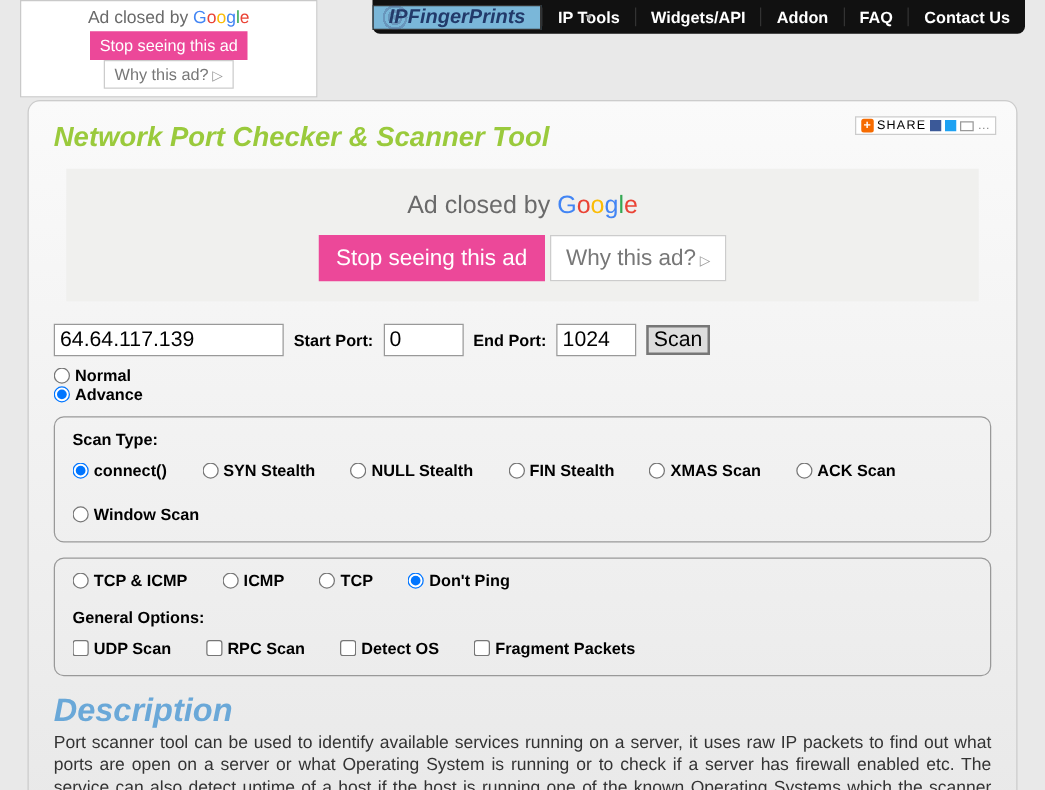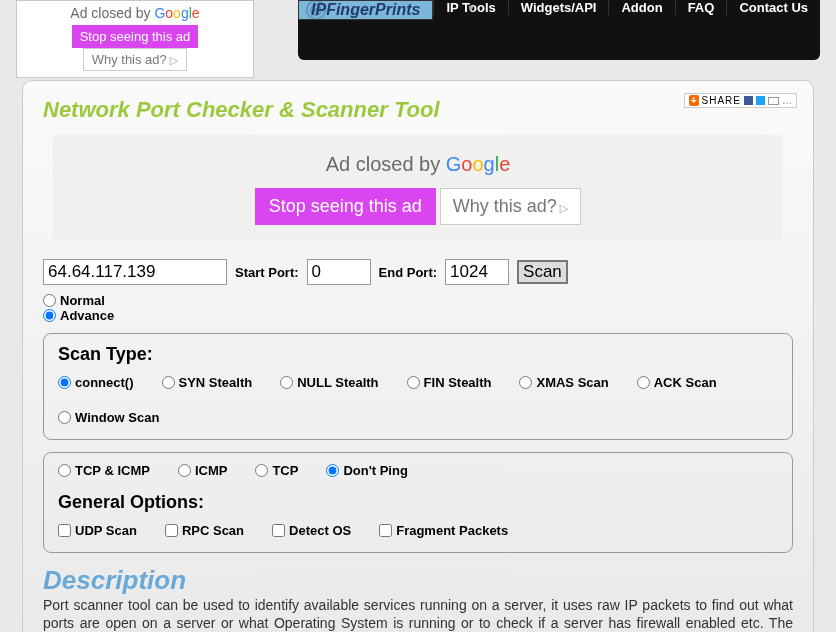--- a/index.html
+++ b/index.html
@@ -20,21 +20,21 @@
     background: #fff;
     border: 1px solid #c9c9c9;
     padding: 2px 6px 6px 6px;
     text-align: center;
   }
   .ad-closed-text { color: #6a6a6a; font-size: 14px; display: inline-block; padding: 2px 0 4px;}
   .ad-closed-text .google { font-family: Arial; font-weight: 500; }
   .g1{color:#4285F4;} .g2{color:#EA4335;} .g3{color:#FBBC05;} .g4{color:#34A853;}
   .stop-btn {
     display:inline-block;
-    background:#d946ef;
+    background:#ec4899;
     color:#fff;
     border:none;
     padding:4px 8px;
     font-size:13px;
     cursor:pointer;
   }
   .why-btn {
     display:inline-block;
     background:#fff;
     border:1px solid #ccc;
@@ -42,24 +42,24 @@
     padding:3px 8px;
     font-size:13px;
     cursor:pointer;
   }
   .why-btn::after { content:" ▷"; font-size:11px; color:#999;}
 
   
   .navbar {
     position: absolute;
     top: 0; right: 16px;
-    height: 60px;
+    height: 27px;
     background: #111;
     display: flex;
-    align-items: flex-start;
+    align-items: center;
     border-radius: 0 0 6px 6px;
   }
   .logo {
     background: #7ab7d9;
     color: #223a6a;
     font-style: italic;
     font-weight: bold;
     font-size: 16px;
     display:flex;
     align-items:center;
@@ -158,21 +158,21 @@
 
   .mode-row { font-size:13px; font-weight:bold; margin-bottom:10px;}
   .mode-row label { margin-right:10px; }
 
   fieldset.group {
     border:1px solid #999;
     border-radius:8px;
     padding:10px 14px 14px 14px;
     margin-bottom:12px;
   }
-  .group-title { font-weight:bold; font-size:18px; margin-bottom:10px; }
+  .group-title { font-weight:bold; font-size:13px; margin-bottom:10px; }
   .opt-row { display:flex; flex-wrap:wrap; gap:20px 28px; font-size:13px; font-weight:bold; }
   .opt { display:flex; align-items:center; gap:4px; }
 
   .desc-heading {
     color:#6aa8d8;
     font-size:26px;
     font-weight:bold;
     font-style:italic;
     margin-top:6px;
   }

